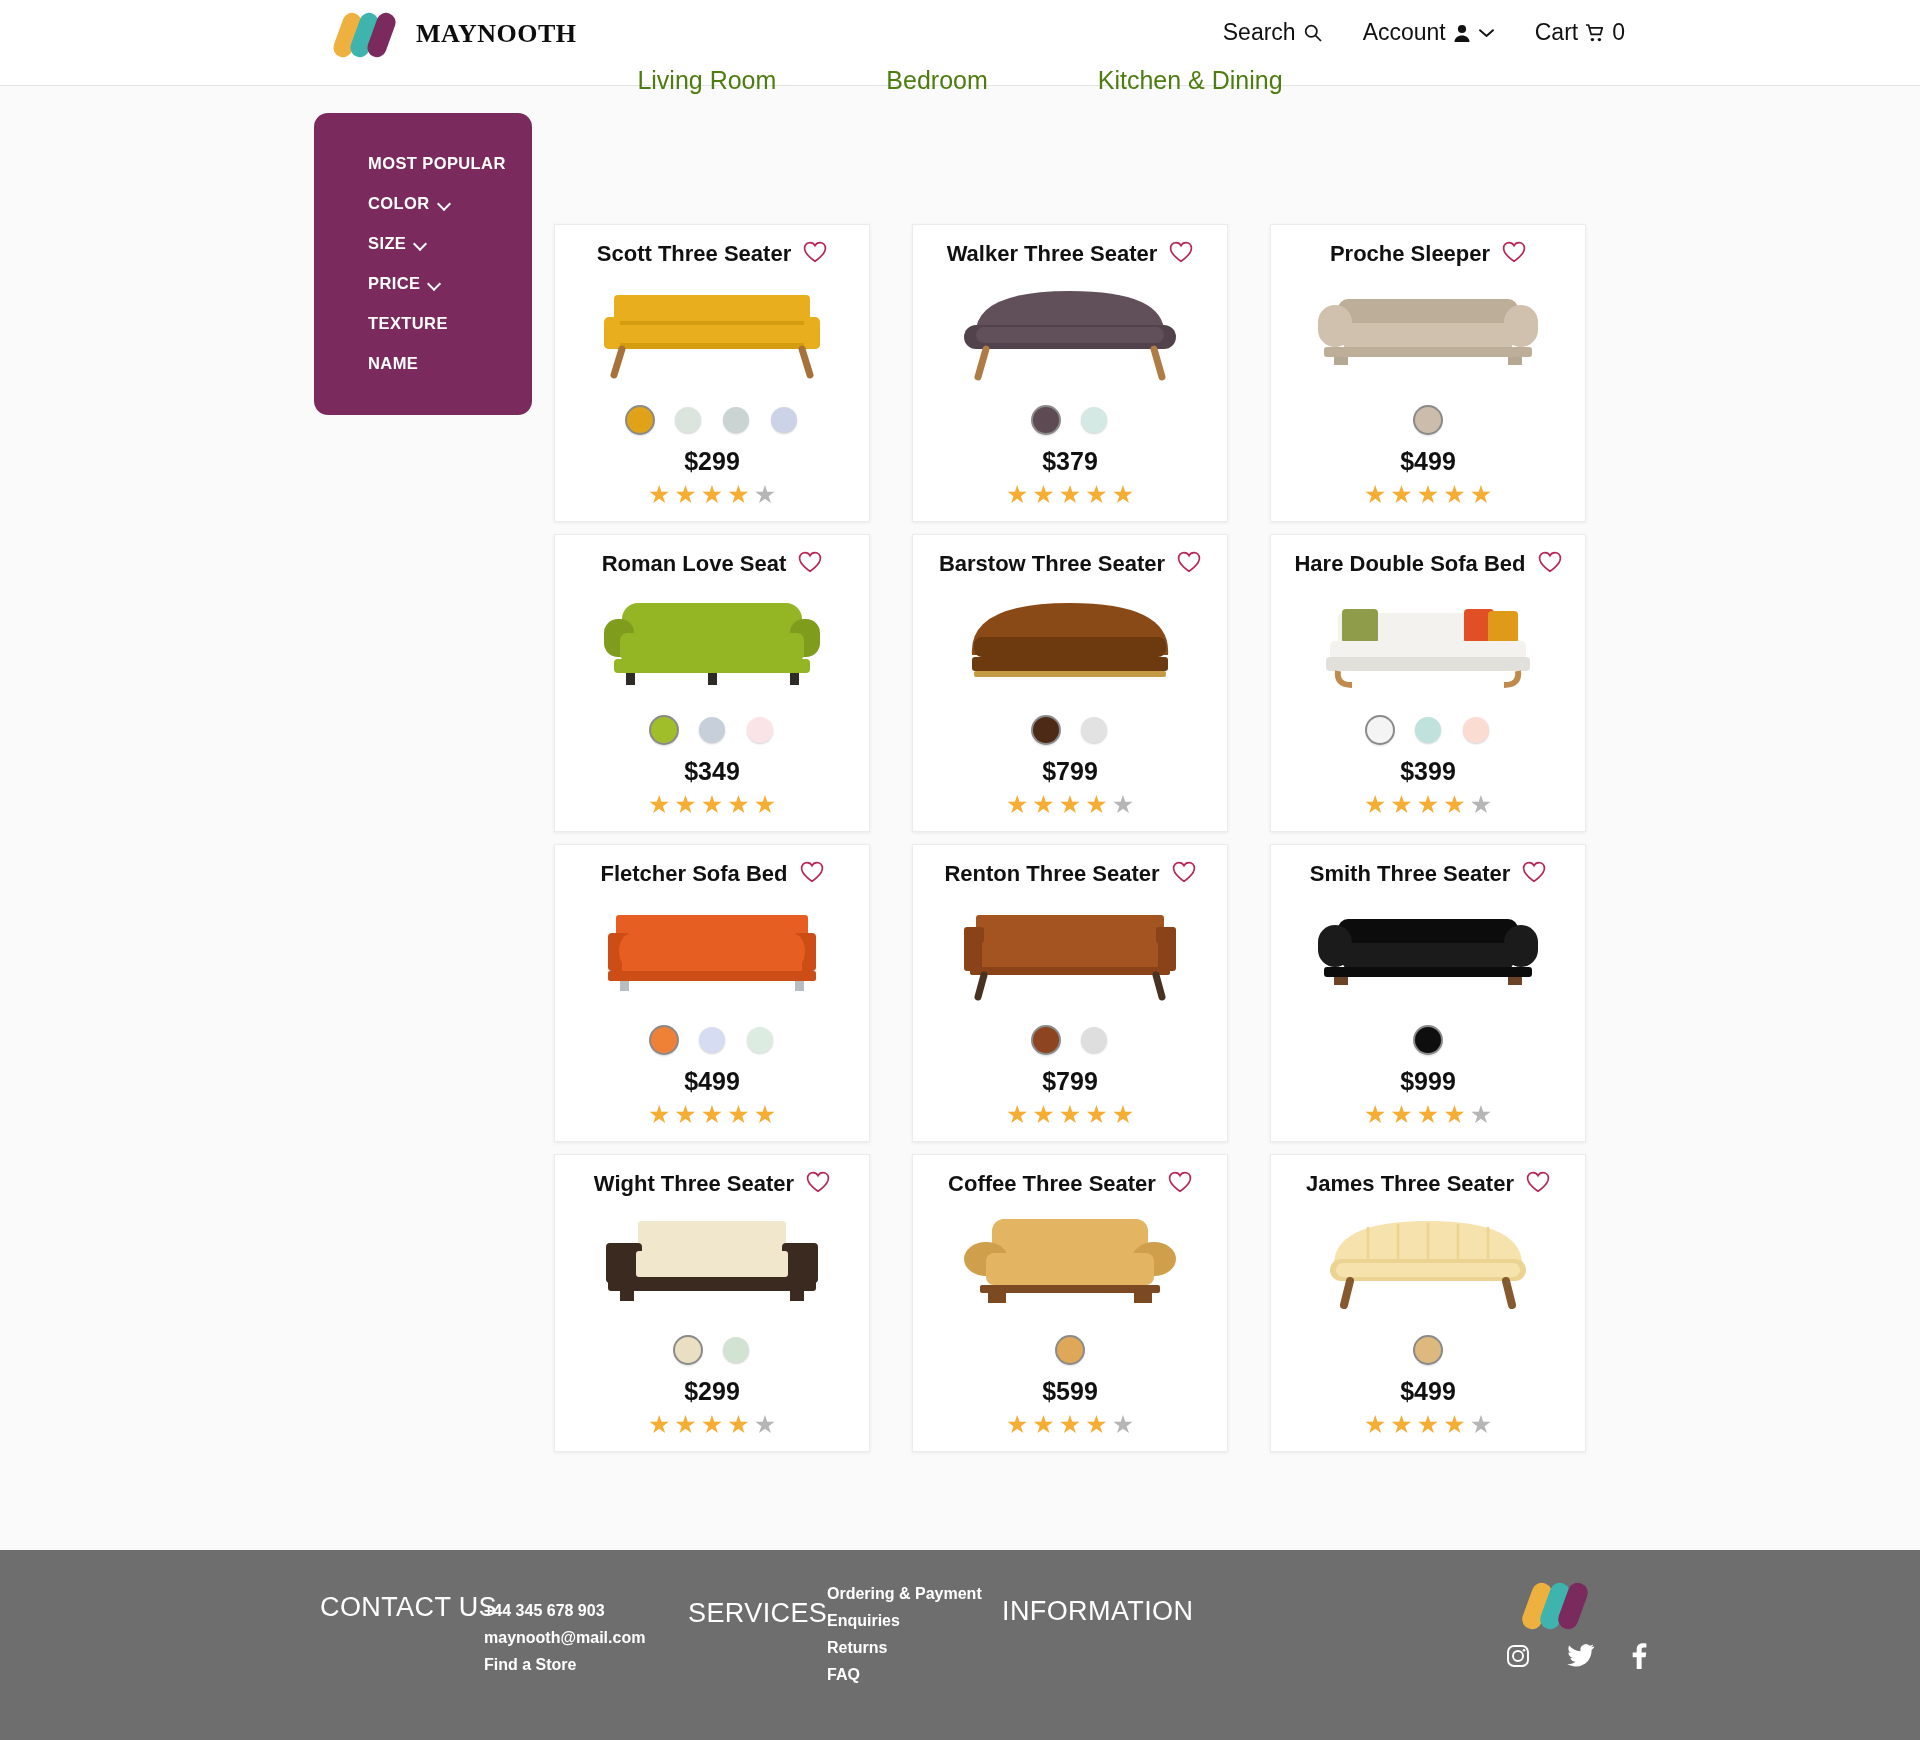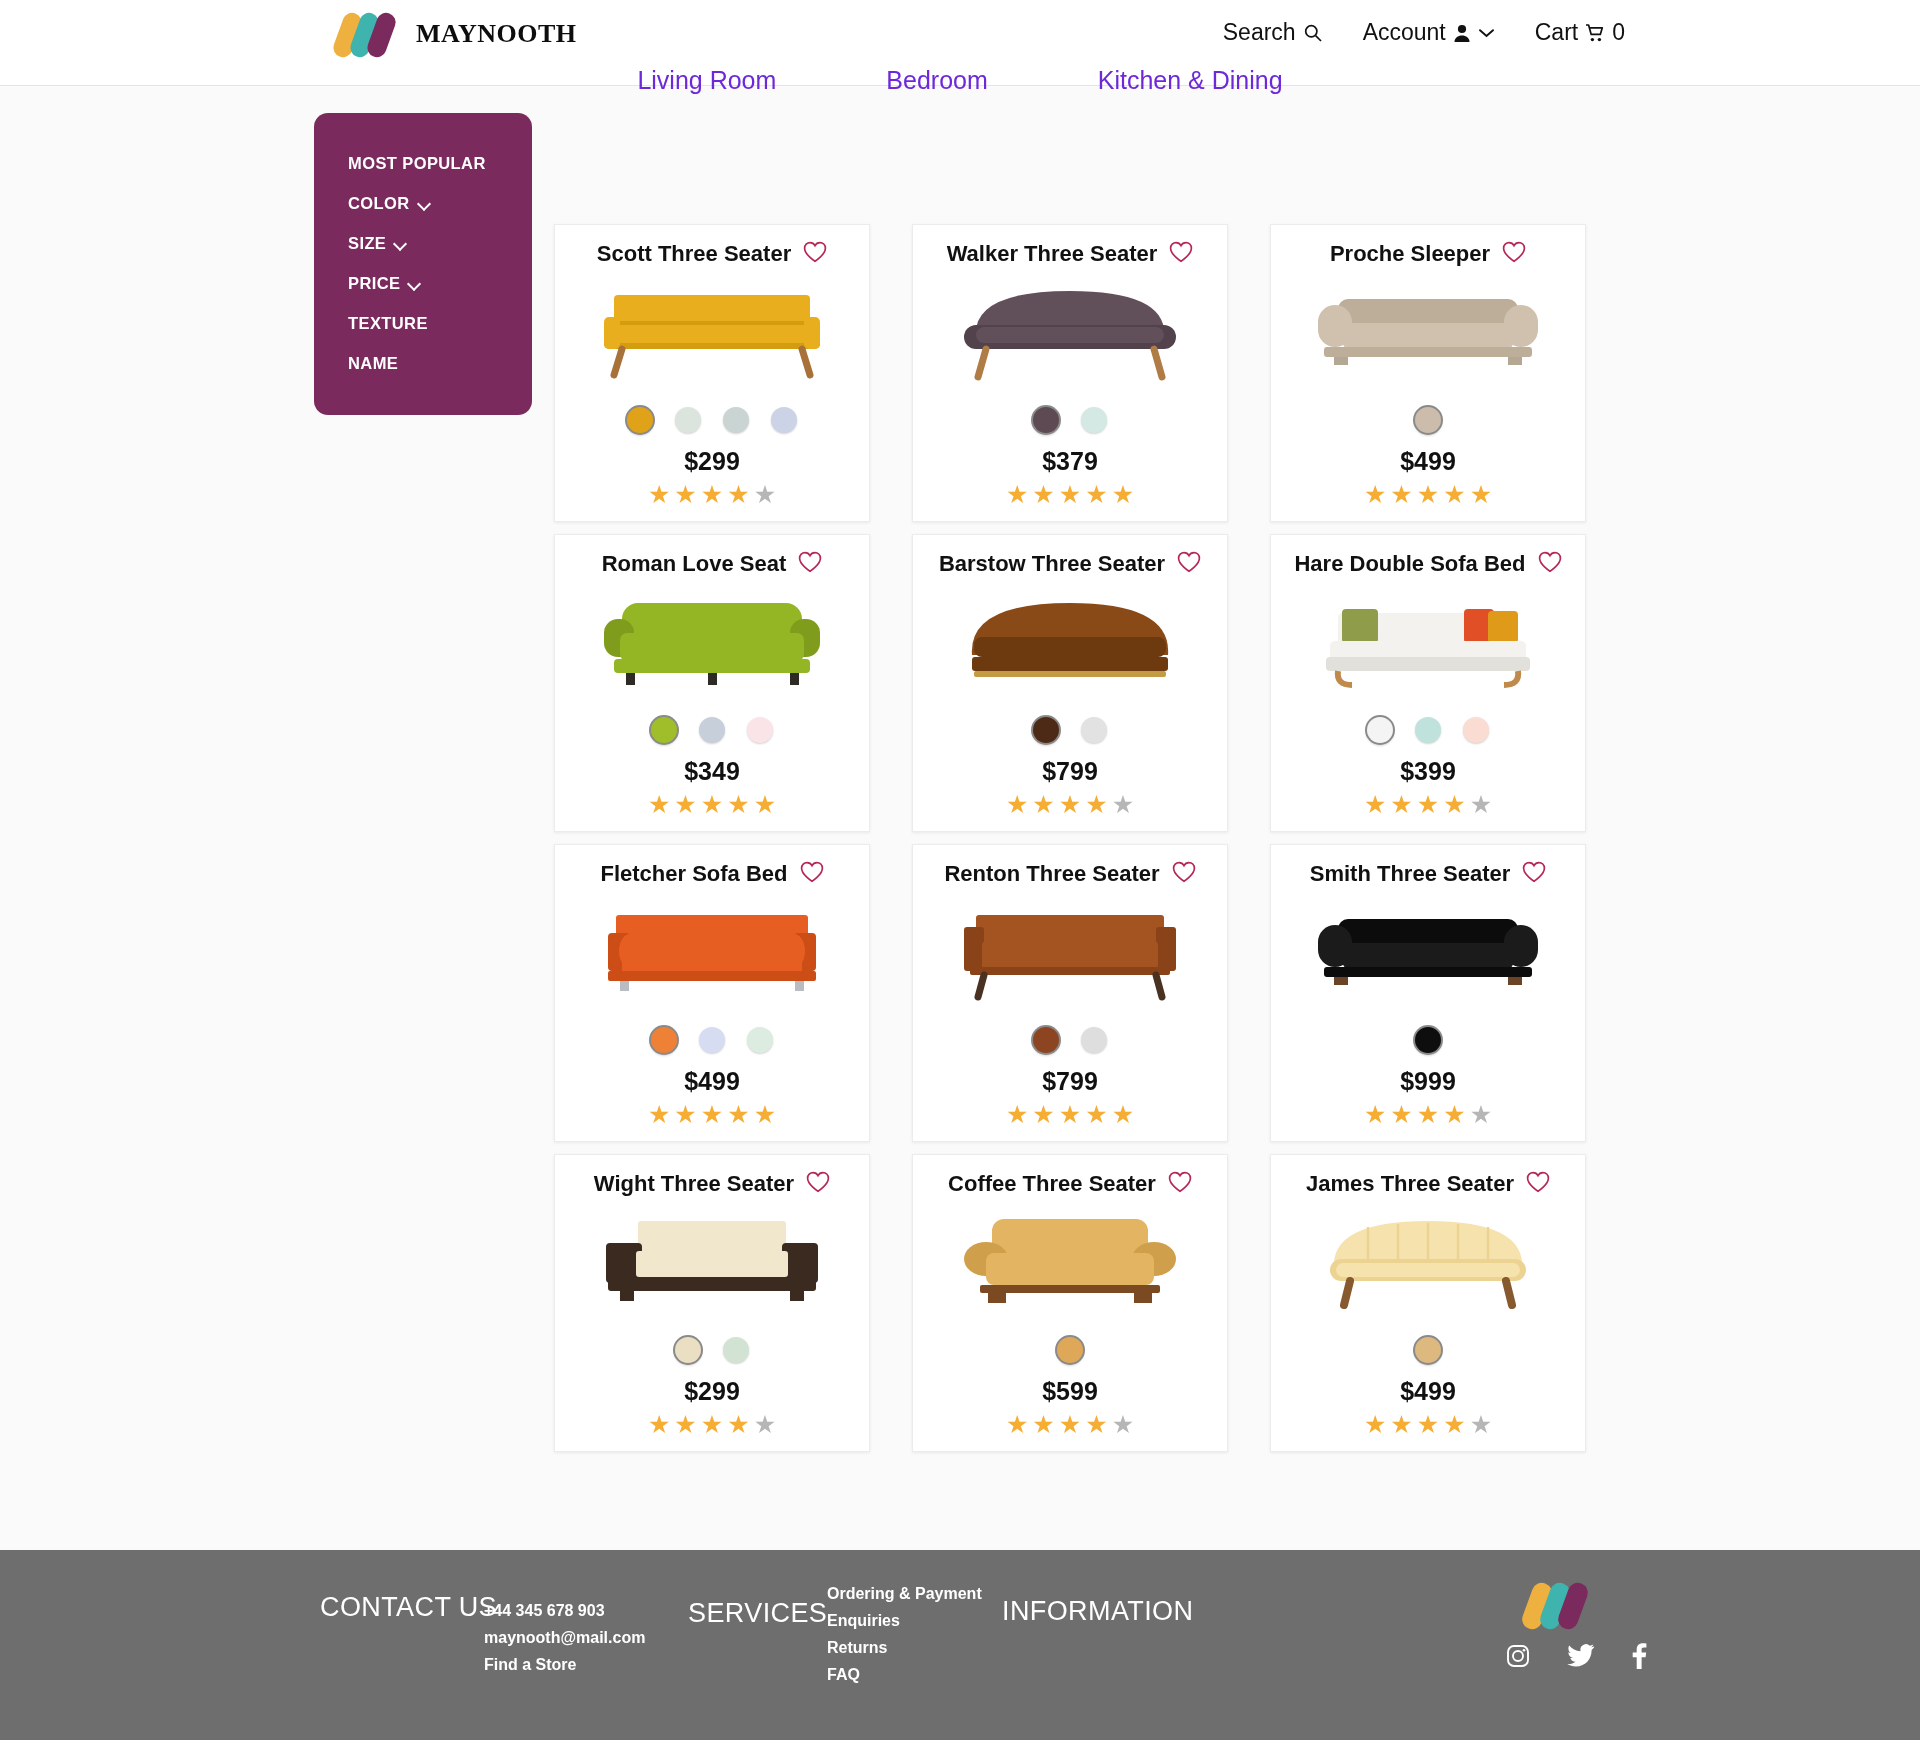--- a/index.html
+++ b/index.html
@@ -38,35 +38,35 @@
     display: flex; align-items: center; gap: 40px;
     font-size: 23px; color: #111; font-weight: 300;
   }
   .util-item { display: flex; align-items: center; gap: 7px; cursor: pointer; }
   .util-item svg { display: block; }
   .cart-count { font-size: 23px; font-weight: 300; }
 
   .nav {
     position: absolute; left: 0; top: 66px; width: 1920px;
     display: flex; justify-content: center; gap: 110px;
-    font-size: 25px; font-weight: 300; color: #6d28d9;
+    font-size: 25px; font-weight: 300; color: #4d7c0f;
   }
   .nav a { cursor: pointer; }
 
   
   .content { position: relative; width: 1920px; }
 
   .sidebar {
     position: absolute; left: 314px; top: 27px;
     width: 218px; border-radius: 14px;
     background: #7b2a5e; padding: 30px 0 32px 0;
   }
   .sidebar-item {
     color: #ffffff; font-weight: 700; font-size: 16.5px;
-    letter-spacing: .4px; padding: 0 0 0 34px; height: 40px;
+    letter-spacing: .4px; padding: 0 0 0 54px; height: 40px;
     display: flex; align-items: center; gap: 9px; cursor: pointer;
   }
   .chev { display: inline-block; width: 13px; height: 8px; position: relative; }
   .chev::after {
     content: ""; position: absolute; left: 0; top: 0;
     width: 8px; height: 8px; border-right: 2px solid #fff; border-bottom: 2px solid #fff;
     transform: rotate(45deg);
   }
 
   

